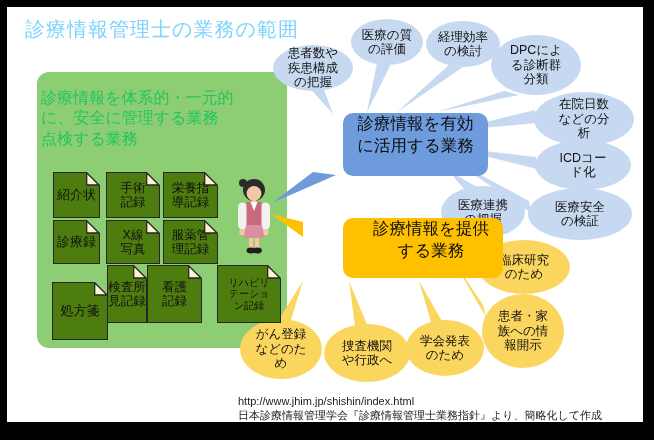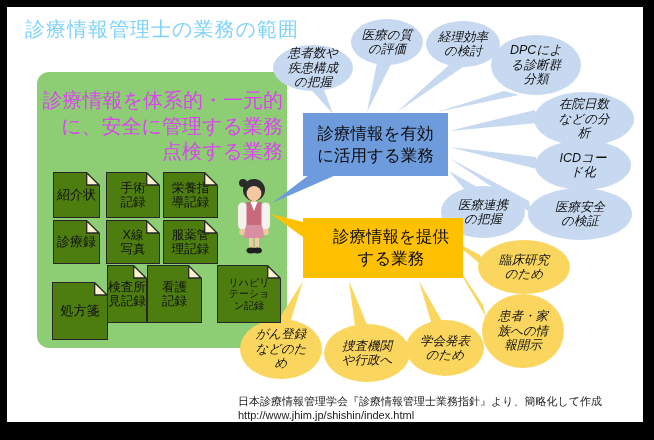--- a/index.html
+++ b/index.html
@@ -2,34 +2,34 @@
 <html><head>
 <meta charset="utf-8">
 <style>
   html,body{margin:0;padding:0;}
   body{width:654px;height:440px;background:#000;position:relative;overflow:hidden;
        font-family:"Liberation Sans","DejaVu Sans",sans-serif;color:#111;}
   .canvas{position:absolute;left:7px;top:7px;width:636px;height:415px;background:#fff;}
   .abs{position:absolute;}
   .page-title{position:absolute;left:25px;top:16px;font-size:20px;letter-spacing:1px;color:#7dd3fc;}
   .green-panel{position:absolute;left:37px;top:72px;width:250px;height:276px;background:#8DCE74;border-radius:12px;}
-  .green-heading{position:absolute;left:41px;top:88px;width:242px;text-align:right;
-       font-size:20px;line-height:1.28;white-space:pre-line;color:#d946ef;}
+  .green-heading{position:absolute;left:41px;top:88px;width:242px;text-align:left;
+       font-size:16px;line-height:1.28;white-space:pre-line;color:#22c55e;}
   svg.overlay{position:absolute;left:0;top:0;}
   .doc{position:absolute;box-sizing:border-box;background:#4d7c0f;border:1.3px solid #262626;
        display:flex;align-items:center;justify-content:center;text-align:center;}
   .doc span{white-space:pre-line;font-size:12.5px;line-height:1.12;}
   .doc.single span{font-size:13px;}
   .doc.tiny span{font-size:10px;line-height:1.15;}
   .ear{position:absolute;top:-1.3px;right:-1.3px;}
-  .bubble{position:absolute;border-radius:50%;display:flex;align-items:center;justify-content:center;text-align:center;font-style:italic;}
+  .bubble{position:absolute;border-radius:50%;display:flex;align-items:center;justify-content:center;text-align:center;}
   .bubble span{white-space:pre-line;font-size:12.5px;line-height:1.16;}
   .bubble.blue{background:#C7D9F0;}
   .bubble.orange{background:#FBD65E;}
-  .callout{position:absolute;border-radius:0;display:flex;align-items:center;justify-content:center;text-align:center;}
+  .callout{position:absolute;border-radius:10px;display:flex;justify-content:center;text-align:center;margin-left:40px;}
   .callout span{white-space:pre-line;font-size:16.5px;line-height:1.32;color:#0d0d0d;}
   .callout.blue-box{left:303px;top:113px;width:145px;height:63px;background:#6D9BDB;}
   .callout.orange-box{left:303px;top:218px;width:144px;height:60px;background:#FFC000;padding-left:16px;}
   .footer{position:absolute;left:238px;top:394px;font-size:11px;line-height:1.3;color:#1b1b1b;}
 </style>
 </head>
 <body>
 
 <div class="canvas"></div>
 
@@ -221,15 +221,15 @@
   <svg class="ear" width="14" height="14" viewBox="0 0 14 14">
       <polygon points="0,0 14,0 14,14" fill="#8DCE74"></polygon>
       <polygon points="0.7,0.7 13,13 0.7,13" fill="#FDF3D1" stroke="#262626" stroke-width="1.3"></polygon>
     </svg>
   <span>リハビリ
 テーショ
 ン記録</span>
   </div>
 
 <div class="footer">
+  <div>http://www.jhim.jp/shishin/index.html</div>
   <div>日本診療情報管理学会『診療情報管理士業務指針』より、簡略化して作成</div>
-  <div>http://www.jhim.jp/shishin/index.html</div>
 </div>
 
 </body></html>

